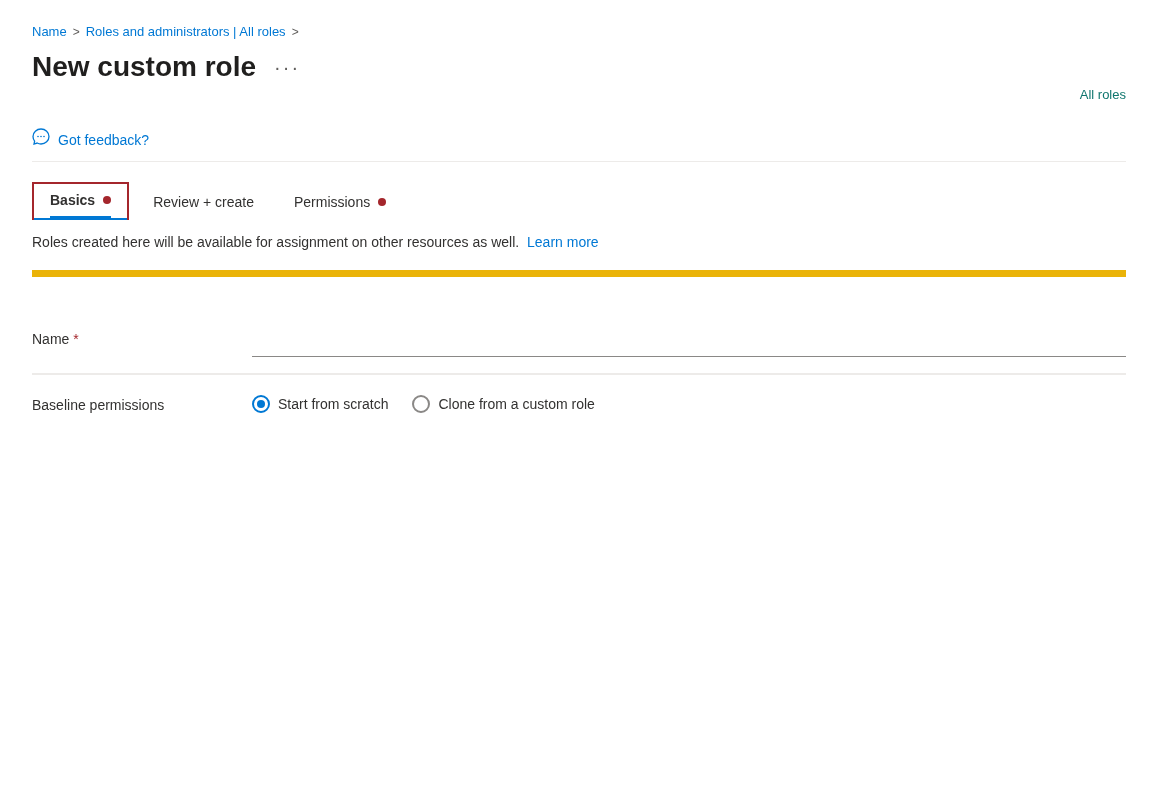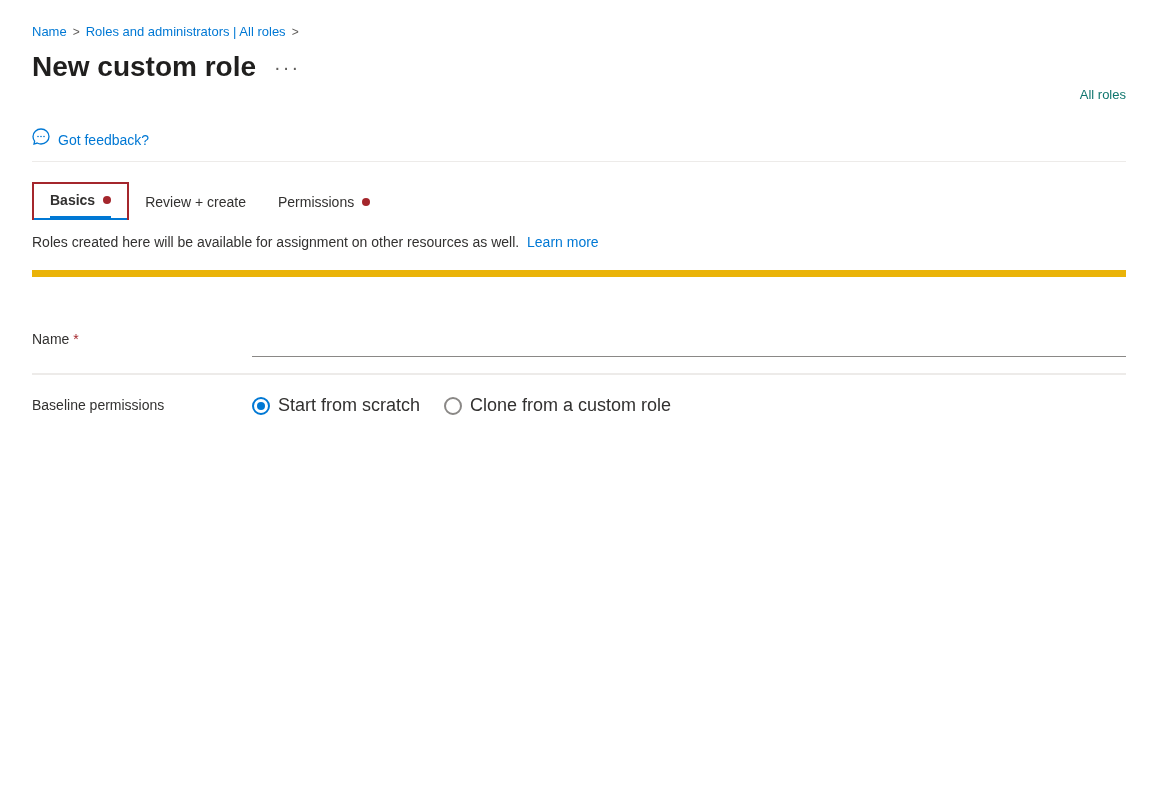--- a/index.html
+++ b/index.html
@@ -67,21 +67,21 @@
       font-size: 18px;
     }
     .feedback-text {
       color: #0078d4;
       font-size: 14px;
     }
     
     .tabs-container {
       display: flex;
       align-items: flex-end;
-      gap: 0;
+      gap: 8px;
       margin-bottom: 0;
       border-bottom: none;
     }
     .tab {
       display: flex;
       align-items: center;
       gap: 6px;
       padding: 8px 16px 10px 16px;
       cursor: pointer;
       font-size: 14px;
@@ -215,21 +215,21 @@
       position: absolute;
       top: 50%;
       left: 50%;
       transform: translate(-50%, -50%);
       width: 8px;
       height: 8px;
       border-radius: 50%;
       background: #0078d4;
     }
     .radio-label {
-      font-size: 18px;
+      font-size: 14px;
       color: #323130;
     }
     .divider {
       height: 1px;
       background: #edebe9;
       margin: 0;
     }
   </style>
 </head>
 <body>

